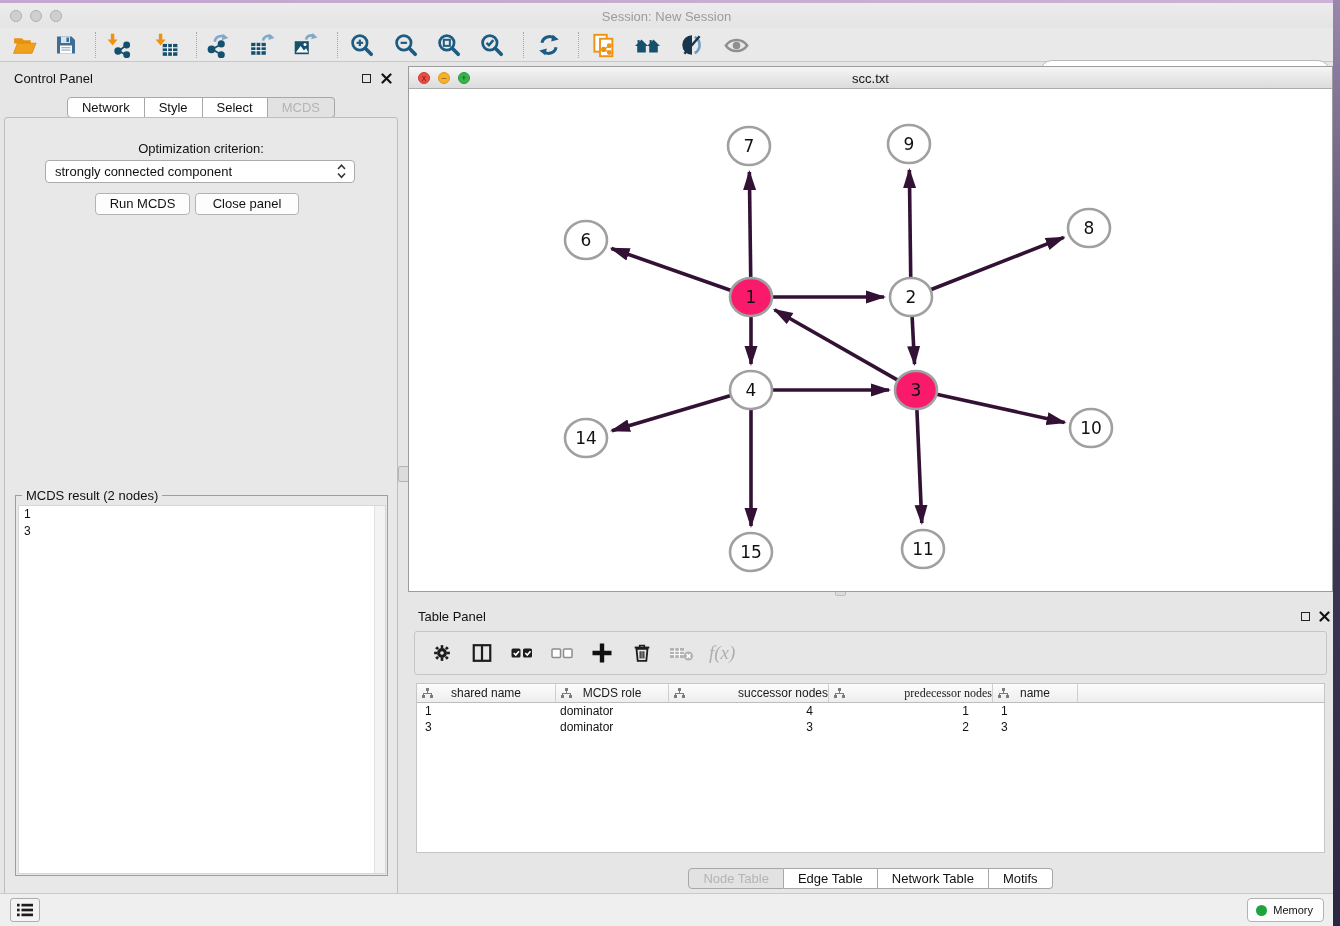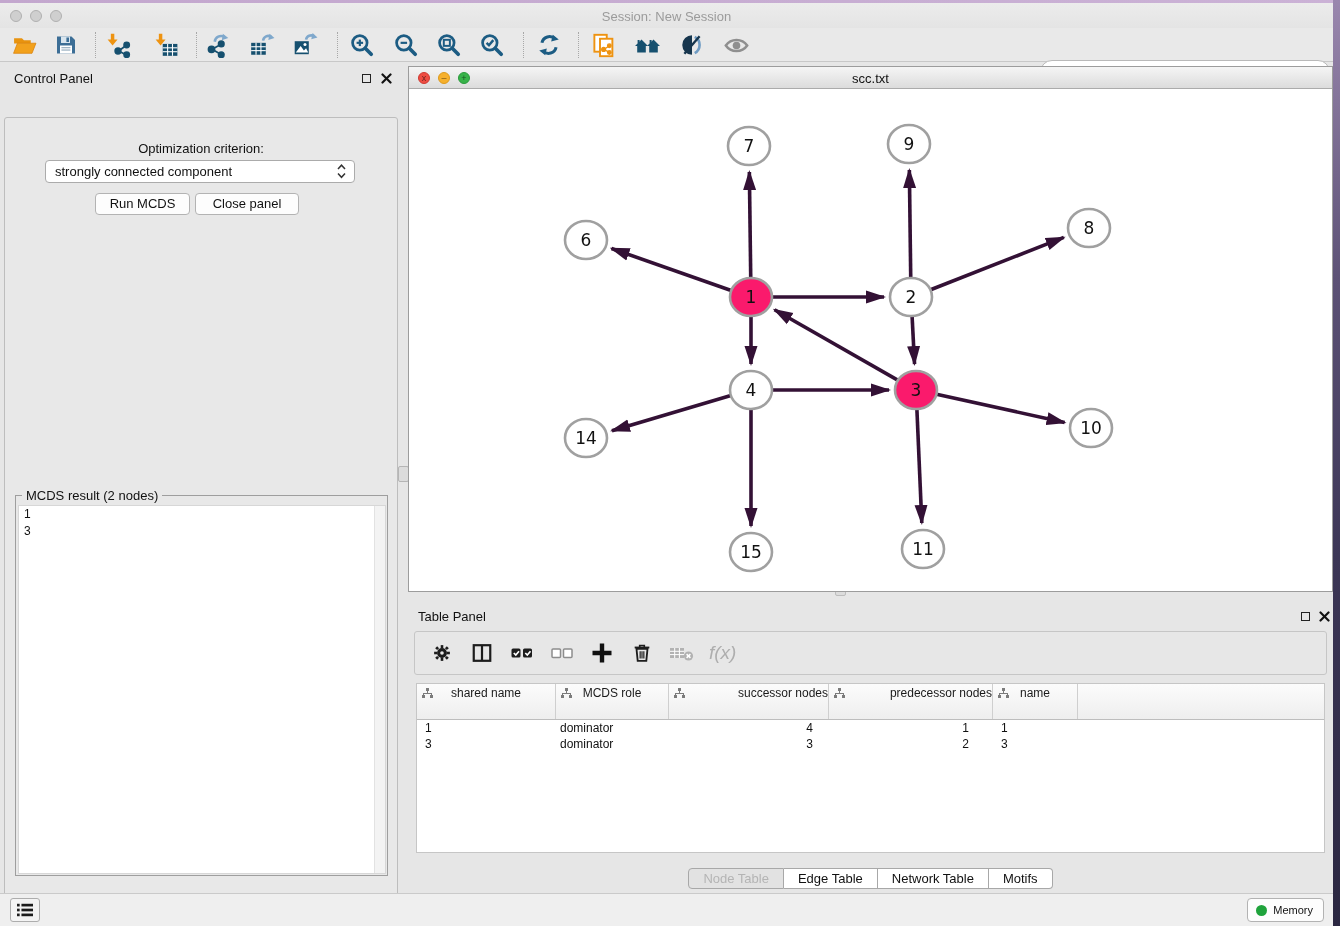--- a/index.html
+++ b/index.html
@@ -59,23 +59,23 @@
   .mac-close { left:9px;  background:#ee4c42; border:1px solid #ce3a32; }
   .mac-min   { left:29px; background:#f6b02c; border:1px solid #dd9a1d; }
   .mac-max   { left:49px; background:#37b349; border:1px solid #2a9a3c; }
   .net-canvas { position:absolute; left:0; top:22px; width:923px; height:502px; background:#fff; }
 
   
   .tpanel { position:absolute; left:408px; top:596px; width:925px; height:294px;margin-top:8px; }
   .tp-float{ left:893px; } .tp-close{ left:911px; }
   .tp-toolbar { position:absolute; left:6px; top:27px; width:913px; height:44px; background:#e7e7e7; border:1px solid #c6c6c6; border-radius:3px; display:flex; align-items:center; padding-left:14px; gap:14px; }
   .tp-ico { width:26px; height:26px; display:flex; align-items:center; justify-content:center; cursor:pointer; }
-  .fx { font-family:Liberation Sans, sans-serif; font-style:italic; font-size:19px; color:#aeaeae; cursor:default; }
+  .fx { font-family:Liberation Serif, serif; font-style:italic; font-size:19px; color:#aeaeae; cursor:default; }
   .dtable { position:absolute; left:8px; top:79px; width:909px; height:170px; background:#fff; border:1px solid #c6c6c6; overflow:hidden; }
-  .thead { display:flex; height:36px; border-bottom:1px solid #bdbdbd; background:linear-gradient(#fcfcfc,#eeeeee); }
+  .thead { display:flex; height:19px; border-bottom:1px solid #bdbdbd; background:linear-gradient(#fcfcfc,#eeeeee); }
   .th { position:relative; border-right:1px solid #cfcfcf; font-size:12px; color:#1a1a1a; text-align:center; line-height:18px; }
   .th .tree-ico { position:absolute; left:5px; top:4px; }
   .trow { display:flex; height:16px; }
   .td { font-size:12px; color:#111; line-height:16px; overflow:hidden; white-space:nowrap; }
   .c0{width:139px; padding-left:8px;} .c1{width:113px; padding-left:4px;}
   .c2{width:160px; text-align:right; padding-right:16px;} .c3{width:164px; text-align:right; padding-right:24px;}
   .c4{width:85px; padding-left:8px;}
   .tp-tabs { position:absolute; left:0; top:264px; width:100%; display:flex; justify-content:center; }
 
   
@@ -274,20 +274,26 @@
     <div class="float-btn cp-float"></div>
     <div class="close-btn cp-close">
       <svg width="11" height="11" viewBox="0 0 11 11">
           <g stroke="#111" stroke-width="2.2" stroke-linecap="round">
             <line x1="1.5" y1="1.5" x2="9.5" y2="9.5"></line>
             <line x1="9.5" y1="1.5" x2="1.5" y2="9.5"></line>
           </g>
         </svg>
     </div>
   </div>
+  <div class="tabs-row" id="cp-tabs">
+      <div class="tab">Network</div>
+      <div class="tab">Style</div>
+      <div class="tab">Select</div>
+      <div class="tab sel">MCDS</div>
+    </div>
   <div class="cp-content">
     <div class="opt-label">Optimization criterion:</div>
     <div class="dropdown">
       <span>strongly connected component</span>
       <span class="dd-arrows">
         <svg width="9" height="15" viewBox="0 0 9 15">
             <path d="M1 5 L4.5 1.2 L8 5" fill="none" stroke="#333" stroke-width="1.5"></path>
             <path d="M1 9.5 L4.5 13.3 L8 9.5" fill="none" stroke="#333" stroke-width="1.5"></path>
           </svg>
       </span>
@@ -484,21 +490,21 @@
             <g fill="#7b7b7b">
               <rect x="4" y="0" width="3" height="3"></rect>
               <rect x="5" y="3" width="1" height="2"></rect>
               <rect x="1" y="5" width="9" height="1"></rect>
               <rect x="1" y="5" width="1" height="2"></rect>
               <rect x="9" y="5" width="1" height="2"></rect>
               <rect x="0" y="7" width="3" height="3"></rect>
               <rect x="8" y="7" width="3" height="3"></rect>
             </g>
           </svg><span>successor nodes</span></div>
-        <div class="th c3" style="padding: 0px;"><svg class="tree-ico" width="11" height="11" viewBox="0 0 11 11">
+        <div class="th c3" style="padding: 0px; font-family: Liberation Serif, serif;"><svg class="tree-ico" width="11" height="11" viewBox="0 0 11 11">
             <g fill="#7b7b7b">
               <rect x="4" y="0" width="3" height="3"></rect>
               <rect x="5" y="3" width="1" height="2"></rect>
               <rect x="1" y="5" width="9" height="1"></rect>
               <rect x="1" y="5" width="1" height="2"></rect>
               <rect x="9" y="5" width="1" height="2"></rect>
               <rect x="0" y="7" width="3" height="3"></rect>
               <rect x="8" y="7" width="3" height="3"></rect>
             </g>
           </svg><span>predecessor nodes</span></div>

